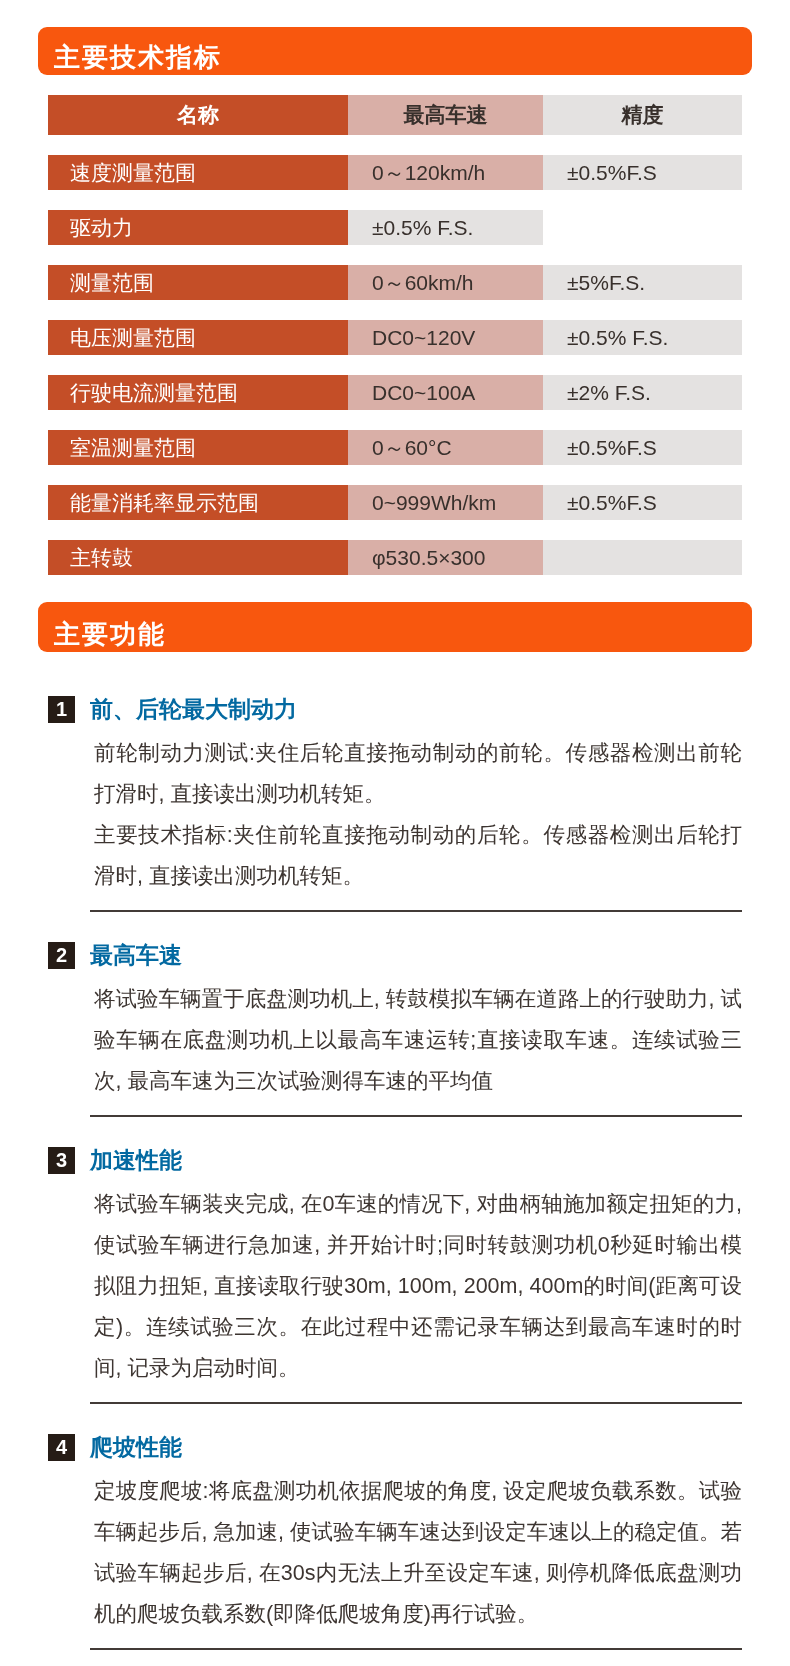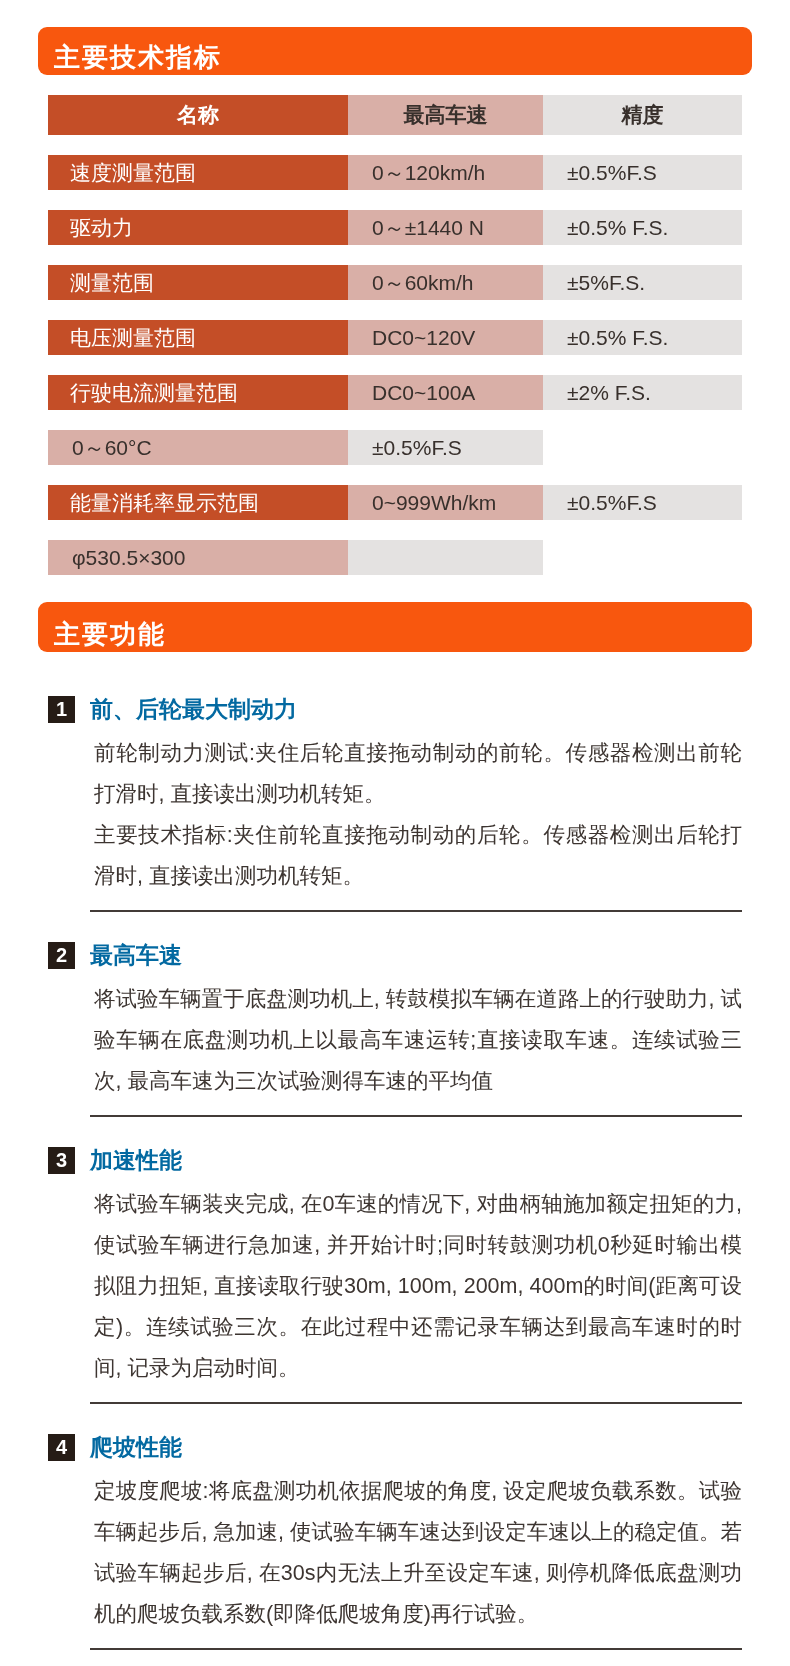--- a/index.html
+++ b/index.html
@@ -108,48 +108,49 @@
       <div class="cell c3">精度</div>
     </div>
 
     <div class="t-row">
       <div class="cell c1">速度测量范围</div>
       <div class="cell c2">0～120km/h</div>
       <div class="cell c3">±0.5%F.S</div>
     </div>
     <div class="t-row">
       <div class="cell c1">驱动力</div>
-      <div class="cell c2">0～±1440 N</div>
       <div class="cell c3">±0.5% F.S.</div>
     </div>
     <div class="t-row">
       <div class="cell c1">测量范围</div>
       <div class="cell c2">0～60km/h</div>
       <div class="cell c3">±5%F.S.</div>
     </div>
     <div class="t-row">
       <div class="cell c1">电压测量范围</div>
       <div class="cell c2">DC0~120V</div>
       <div class="cell c3">±0.5% F.S.</div>
     </div>
     <div class="t-row">
       <div class="cell c1">行驶电流测量范围</div>
       <div class="cell c2">DC0~100A</div>
       <div class="cell c3">±2% F.S.</div>
     </div>
     <div class="t-row">
+      <div class="cell c1">室温测量范围</div>
       <div class="cell c2">0～60°C</div>
       <div class="cell c3">±0.5%F.S</div>
     </div>
     <div class="t-row">
       <div class="cell c1">能量消耗率显示范围</div>
       <div class="cell c2">0~999Wh/km</div>
       <div class="cell c3">±0.5%F.S</div>
     </div>
     <div class="t-row">
+      <div class="cell c1">主转鼓</div>
       <div class="cell c2">φ530.5×300</div>
       <div class="cell c3"></div>
     </div>
   </div>
 
   <div class="banner banner2">
     <span class="banner-title">主要功能</span>
   </div>
 
   <div class="features">

